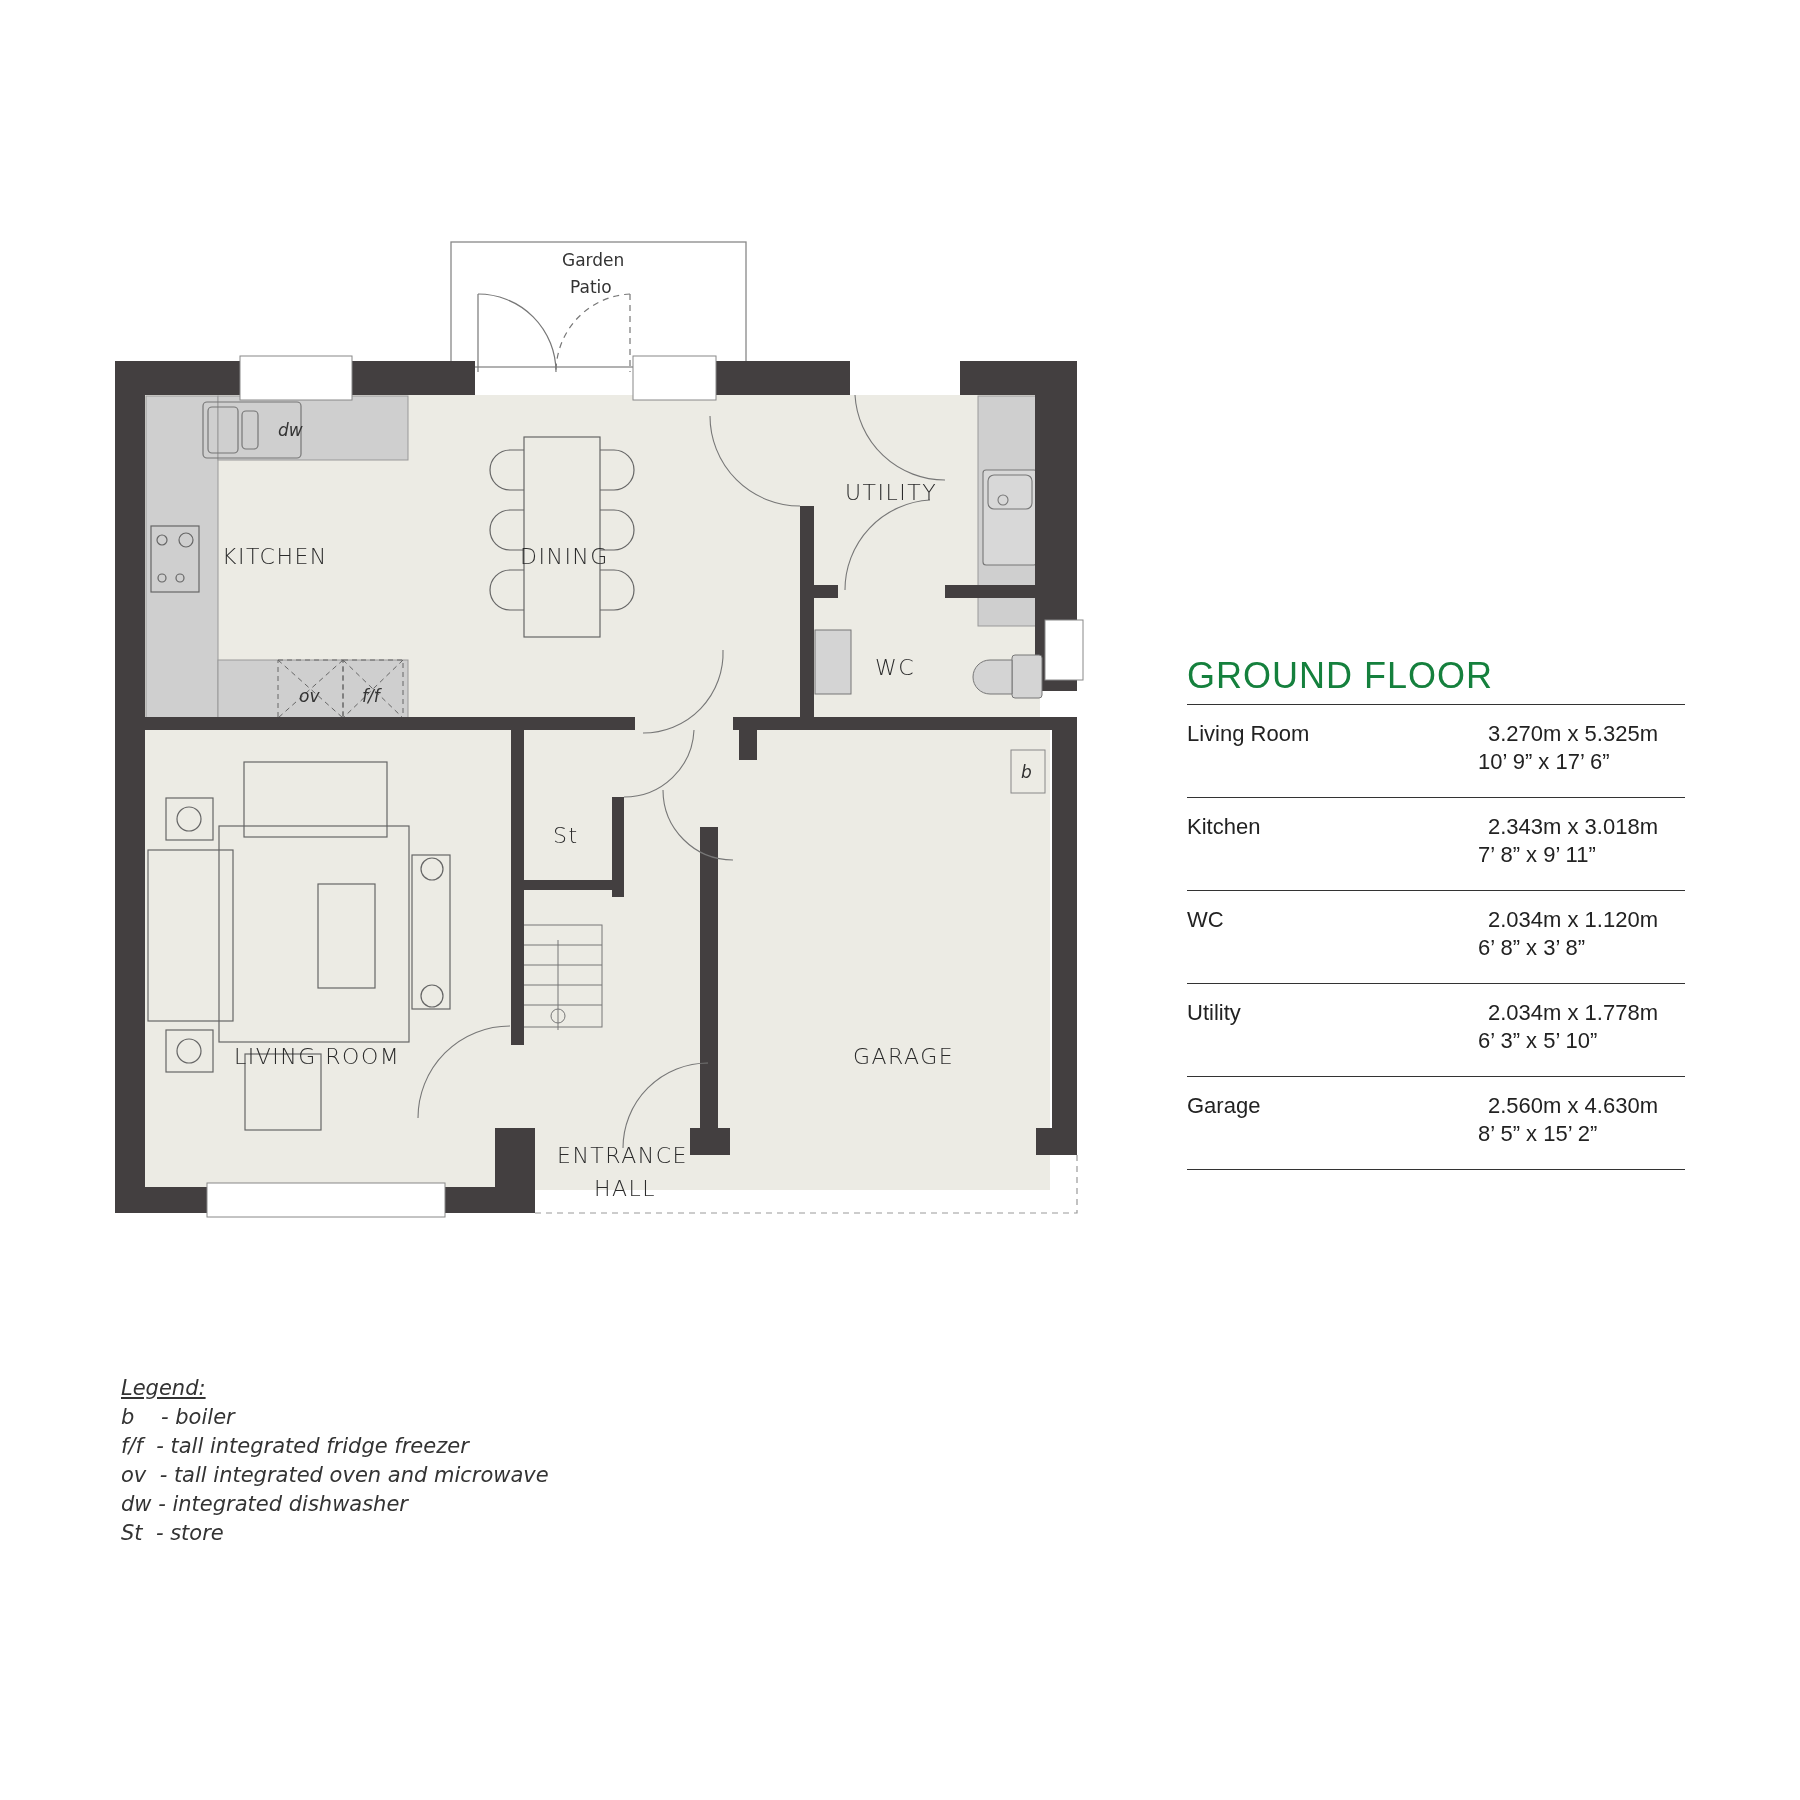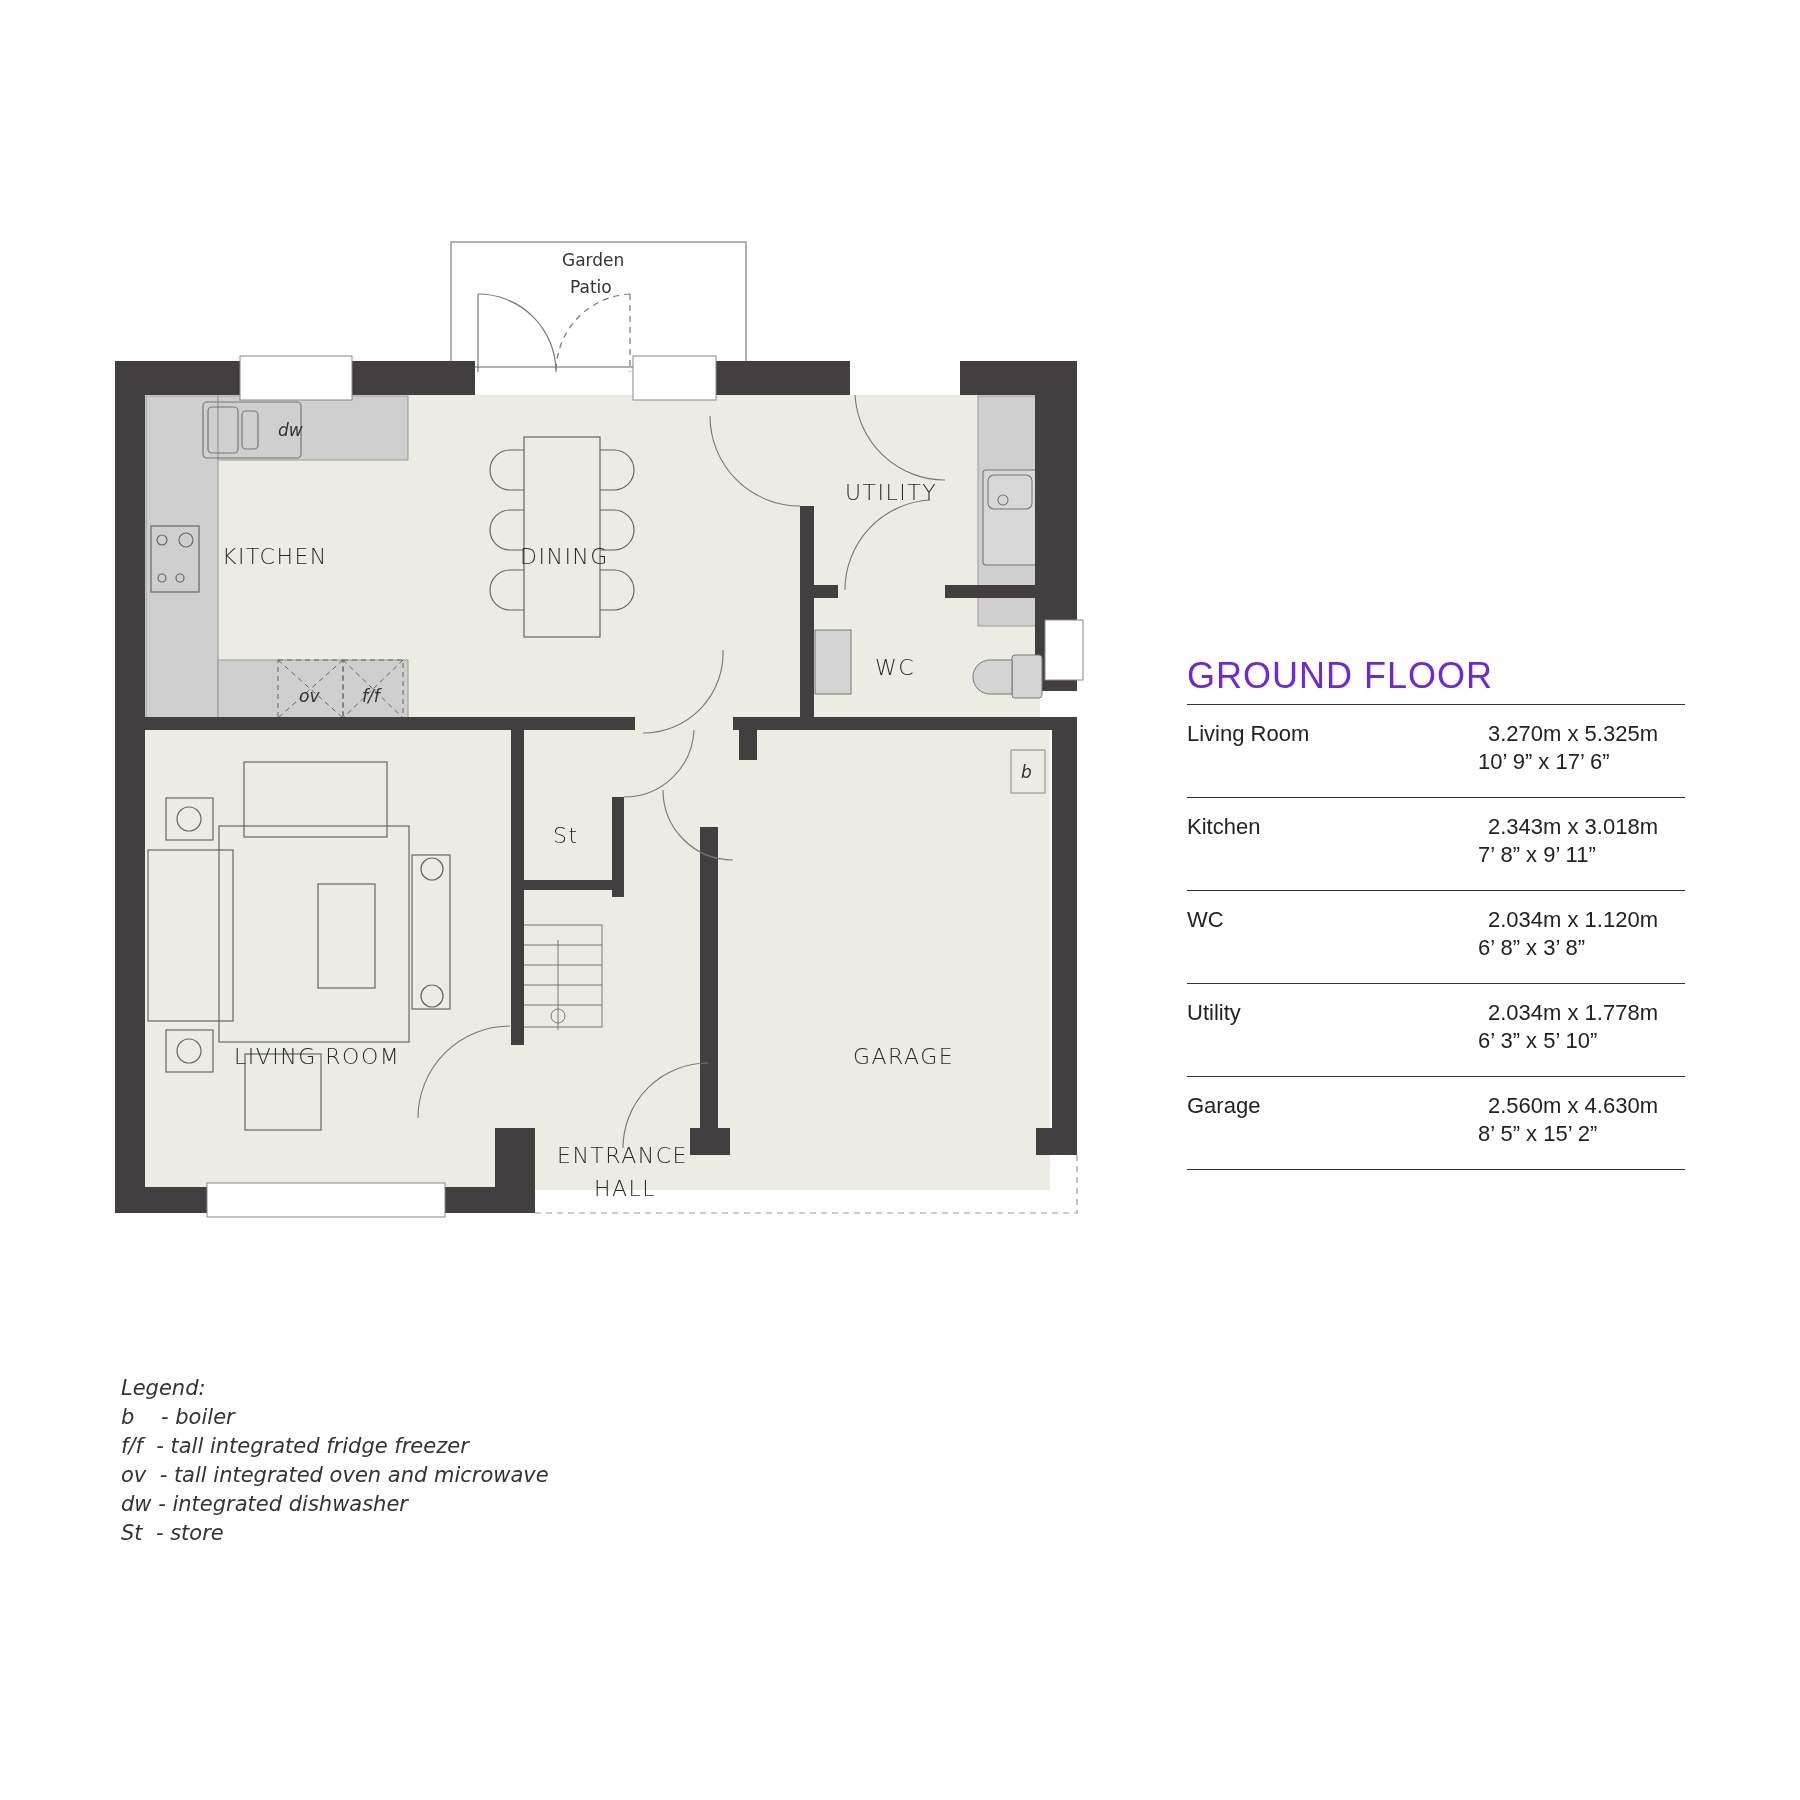--- a/index.html
+++ b/index.html
@@ -1,28 +1,28 @@
 <!DOCTYPE html>
 <html><head>
 <meta charset="utf-8">
 <style>
   html,body{margin:0;padding:0;background:#fff;}
   body{width:1800px;height:1800px;position:relative;overflow:hidden;font-family:"DejaVu Sans",sans-serif;}
   #plan{position:absolute;left:0;top:0;}
   .room-label{font-family:"DejaVu Sans",sans-serif;font-weight:300;fill:#2b2b2b;font-size:22px;letter-spacing:1.5px;}
   .small-label{font-family:"DejaVu Sans",sans-serif;fill:#333;font-size:17px;}
-  .title{position:absolute;left:1187px;top:655px;font-family:"Liberation Sans",sans-serif;font-size:36px;color:#6d28d9;letter-spacing:1px;}
+  .title{position:absolute;left:1187px;top:655px;font-family:"Liberation Sans",sans-serif;font-size:36px;color:#15803d;letter-spacing:1px;}
   .table{position:absolute;left:1187px;top:704px;width:498px;}
   .row{border-top:1.5px solid #333;height:92px;position:relative;font-family:"Liberation Sans",sans-serif;color:#222;}
   .row:last-child{border-bottom:1.5px solid #333;}
   .row .name{position:absolute;left:0;top:16px;font-size:22px;}
   .row .metric{position:absolute;left:301px;top:16px;font-size:22px;}
   .row .imperial{position:absolute;left:291px;top:44px;font-size:22px;}
   .legend{position:absolute;left:121px;top:1374px;font-family:"DejaVu Sans",sans-serif;font-style:italic;font-size:21px;color:#333;line-height:29px;}
-  .legend .lh{}
+  .legend .lh{text-decoration:underline;}
 </style>
 </head>
 <body>
 
 <svg id="plan" width="1800" height="1800" viewBox="0 0 1800 1800">
 
   <rect x="451" y="242" width="295" height="125" fill="none" stroke="#888" stroke-width="1.3"></rect>
 
   <g fill="#ecebe4">
     <rect x="145" y="395" width="895" height="335"></rect>

